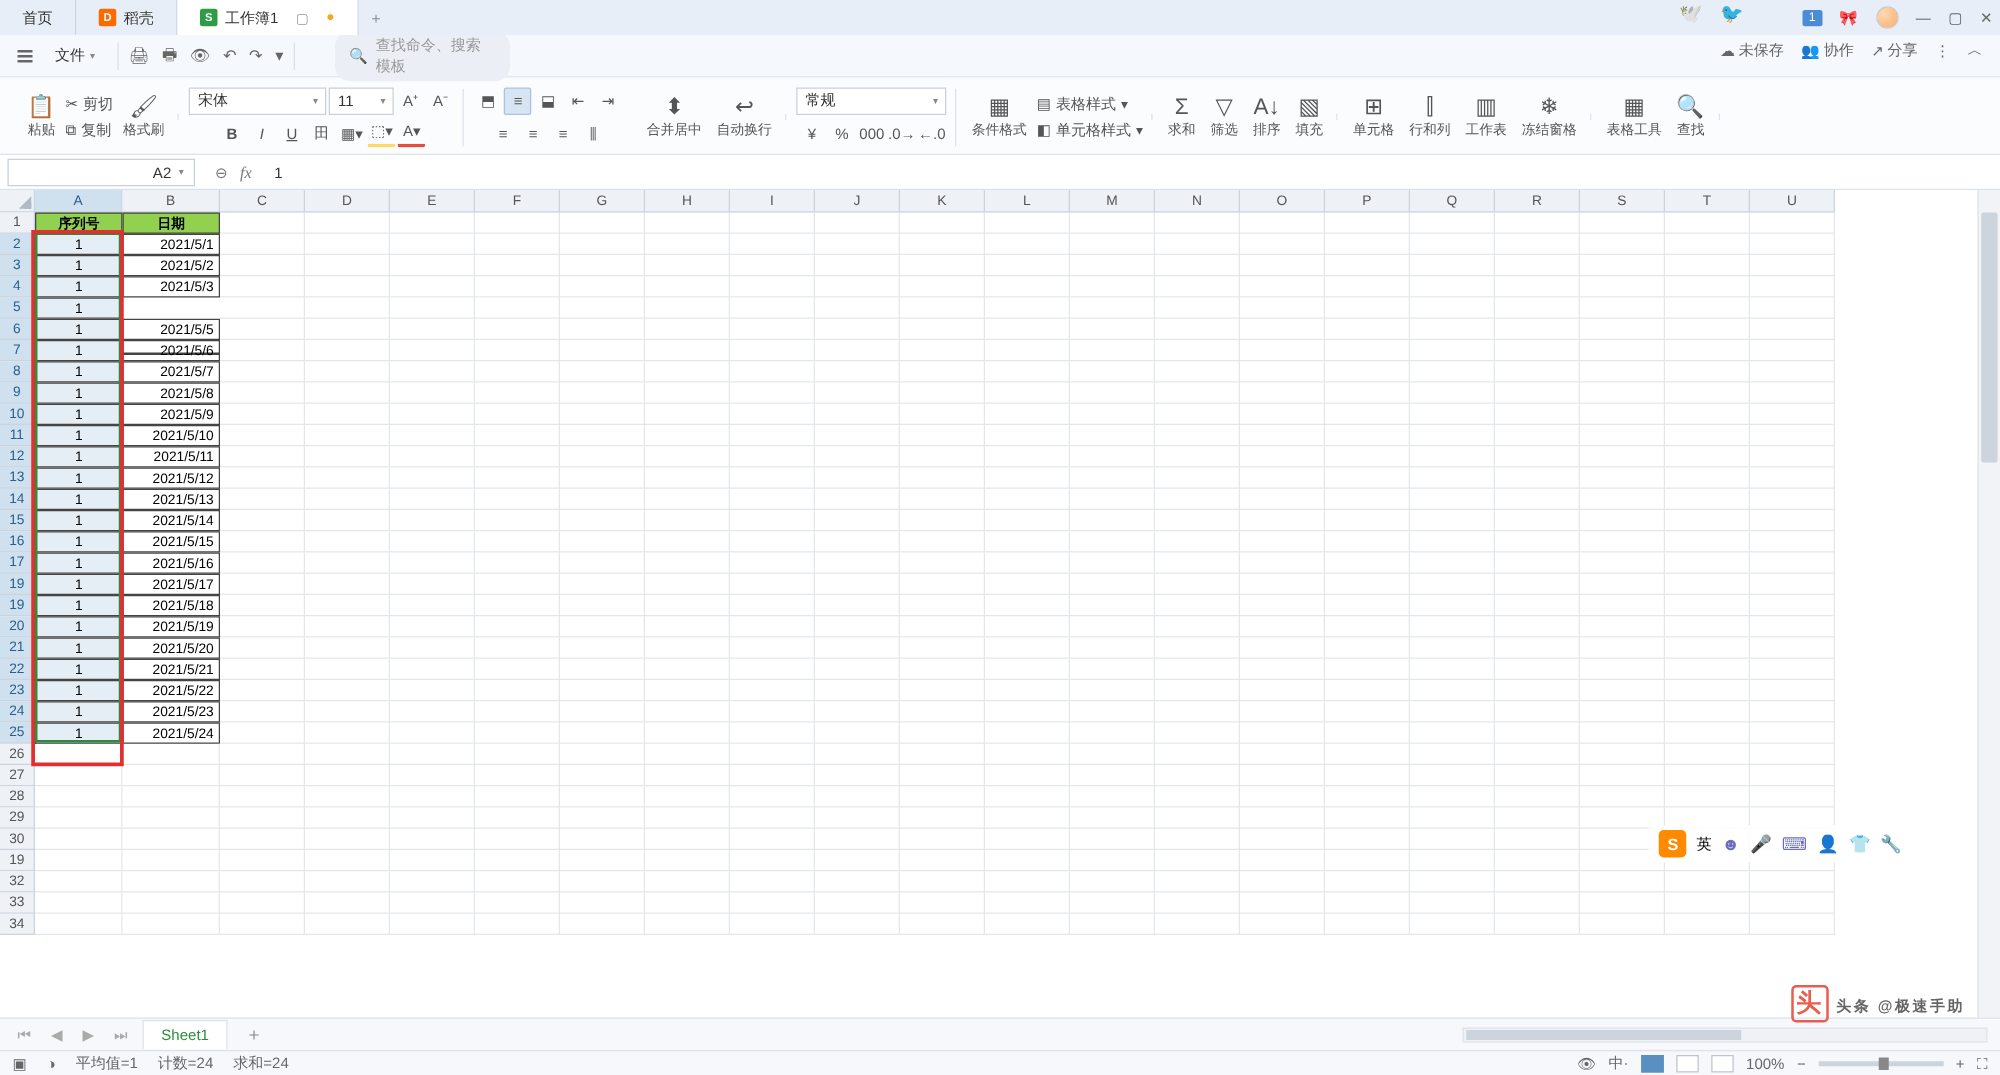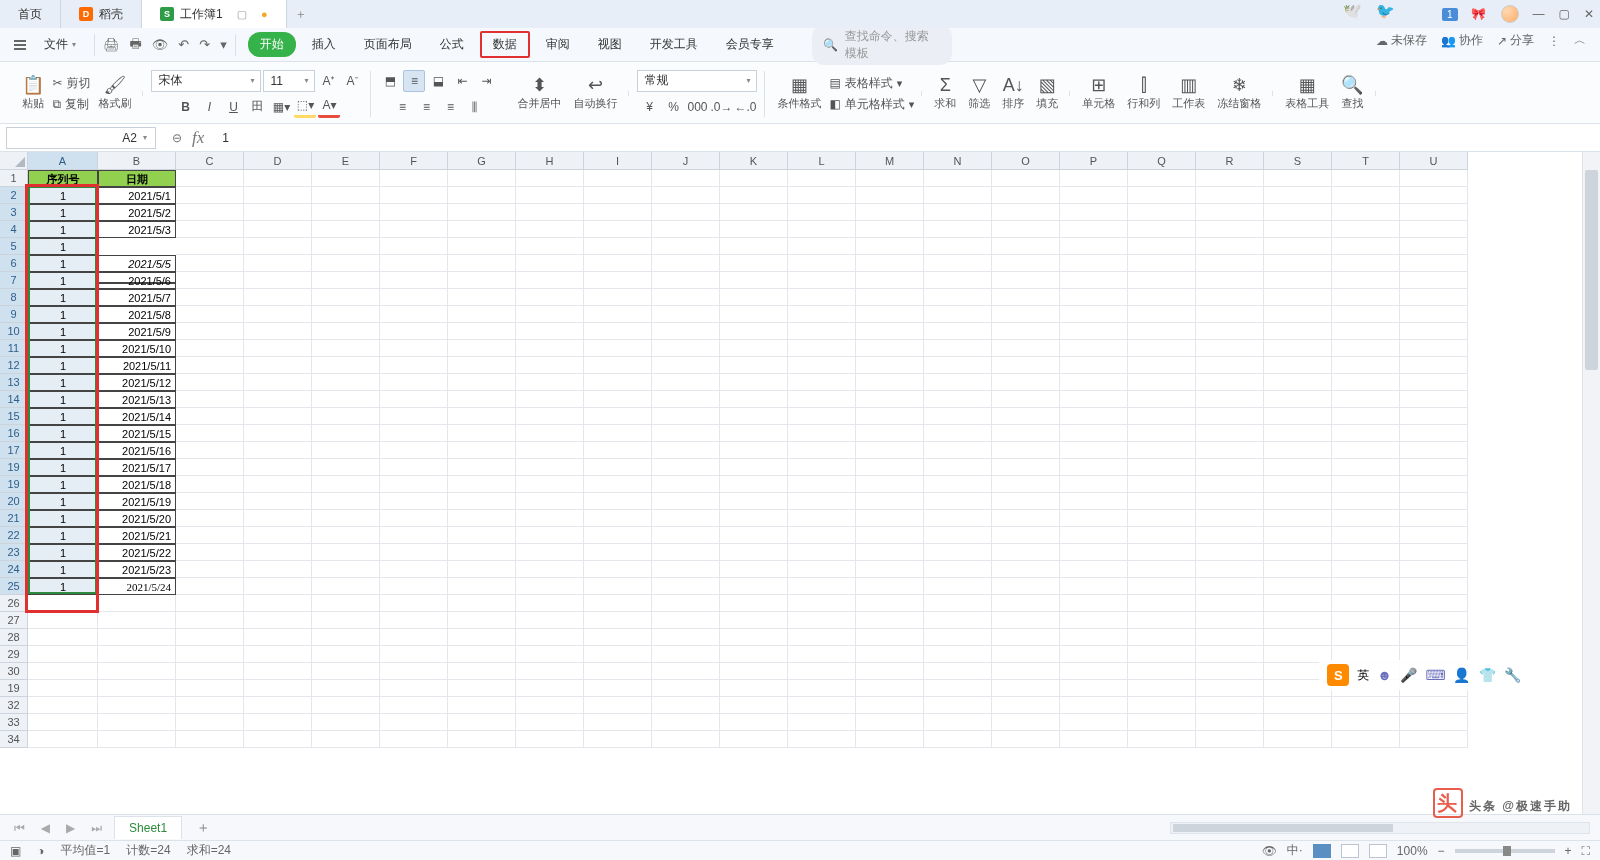--- a/index.html
+++ b/index.html
@@ -53,21 +53,21 @@
 .combo .car { font-size:8px; color:#888; margin-left:auto;}
 .tbtn { width:22px; height:22px; display:flex; align-items:center; justify-content:center; color:#555; cursor:pointer; border-radius:2px; font-size:12px;}
 .tbtn.sel { background:#d7e4f2; border:1px solid #a9c3df;}
 .trow { display:flex; gap:2px;}
 
 
 .fbar { height:28px; border-bottom:1px solid #dbe2ea; display:flex; align-items:center;}
 .namebox { width:150px; height:22px; border:1px solid #c8d0da; margin:0 6px; display:flex; align-items:center; padding:0 8px; font-size:11px; color:#333; justify-content:flex-end; gap:6px;}
 .namebox .car { font-size:8px; color:#888;}
 .fxzone { display:flex; align-items:center; gap:10px; padding:0 10px; color:#777;}
-.fxzone .fx { font-style:italic; font-family:serif; font-size:17px;}
+.fxzone .fx { font-style:italic; font-family:serif; font-size:13px;}
 .fval { padding:0 8px; font-size:12px; color:#333;}
 
 
 .sheet { position:absolute; top:152px; left:0; right:18px; bottom:46px; overflow:hidden;}
 .corner { position:absolute; left:0; top:0; width:28px; height:18px; background:#eef2f7; border-right:1px solid #ccd3db; border-bottom:1px solid #ccd3db;}
 .corner::after { content:""; position:absolute; right:2px; bottom:2px; border:5px solid transparent; border-right-color:#b1b9c2; border-bottom-color:#b1b9c2;}
 .colhdrs { position:absolute; left:28px; top:0; right:0; height:18px; display:flex;}
 .ch { background:#eef2f7; border-right:1px solid #ccd3db; border-bottom:1px solid #ccd3db; text-align:center; font-size:11px; color:#555; line-height:18px;}
 .ch.sel { background:#cfe0ef; color:#2c5f8a;}
 .rowhdrs { position:absolute; left:0; top:18px; width:28px;}
@@ -150,31 +150,20 @@
       <span class="car">▾</span>
     </div>
   <div class="qat">
     <span>🖨</span>
     <span>🖶</span>
     <span>👁</span>
     <span>↶</span>
     <span>↷</span>
     <span class="car">▾</span>
   </div>
-  <div class="tabs" id="ribbon-tabs">
-      <div class="tab active">开始</div>
-      <div class="tab">插入</div>
-      <div class="tab">页面布局</div>
-      <div class="tab">公式</div>
-      <div class="tab boxed">数据</div>
-      <div class="tab">审阅</div>
-      <div class="tab">视图</div>
-      <div class="tab">开发工具</div>
-      <div class="tab">会员专享</div>
-    </div>
   <div class="searchbox">
     <span>🔍</span>
     <span>查找命令、搜索模板</span>
   </div>
   <div class="right-menu">
     <span>☁ <i style="font-style:normal">未保存</i></span>
     <span>👥 <i style="font-style:normal">协作</i></span>
     <span>↗ <i style="font-style:normal">分享</i></span>
     <span>⋮</span>
     <span>︿</span>
@@ -519,21 +508,21 @@
         <div class="cell" style="width: 68px;"></div>
         <div class="cell" style="width: 68px;"></div>
         <div class="cell" style="width: 68px;"></div>
         <div class="cell" style="width: 68px;"></div>
         <div class="cell" style="width: 68px;"></div>
         <div class="cell" style="width: 68px;"></div>
         <div class="cell" style="width: 68px;"></div>
       </div>
       <div class="row">
         <div class="cell datA valA selA" style="width: 70px;">1</div>
-        <div class="cell datB valB" style="width: 78px; font-style: italic;">2021/5/5</div>
+        <div class="cell datB valB" style="width: 78px;">2021/5/5</div>
         <div class="cell" style="width: 68px;"></div>
         <div class="cell" style="width: 68px;"></div>
         <div class="cell" style="width: 68px;"></div>
         <div class="cell" style="width: 68px;"></div>
         <div class="cell" style="width: 68px;"></div>
         <div class="cell" style="width: 68px;"></div>
         <div class="cell" style="width: 68px;"></div>
         <div class="cell" style="width: 68px;"></div>
         <div class="cell" style="width: 68px;"></div>
         <div class="cell" style="width: 68px;"></div>
@@ -956,21 +945,21 @@
         <div class="cell" style="width: 68px;"></div>
         <div class="cell" style="width: 68px;"></div>
         <div class="cell" style="width: 68px;"></div>
         <div class="cell" style="width: 68px;"></div>
         <div class="cell" style="width: 68px;"></div>
         <div class="cell" style="width: 68px;"></div>
         <div class="cell" style="width: 68px;"></div>
       </div>
       <div class="row">
         <div class="cell datA valA selA" style="width: 70px;">1</div>
-        <div class="cell datB valB" style="width: 78px; font-family: Liberation Serif, serif;">2021/5/24</div>
+        <div class="cell datB valB" style="width: 78px;">2021/5/24</div>
         <div class="cell" style="width: 68px;"></div>
         <div class="cell" style="width: 68px;"></div>
         <div class="cell" style="width: 68px;"></div>
         <div class="cell" style="width: 68px;"></div>
         <div class="cell" style="width: 68px;"></div>
         <div class="cell" style="width: 68px;"></div>
         <div class="cell" style="width: 68px;"></div>
         <div class="cell" style="width: 68px;"></div>
         <div class="cell" style="width: 68px;"></div>
         <div class="cell" style="width: 68px;"></div>

